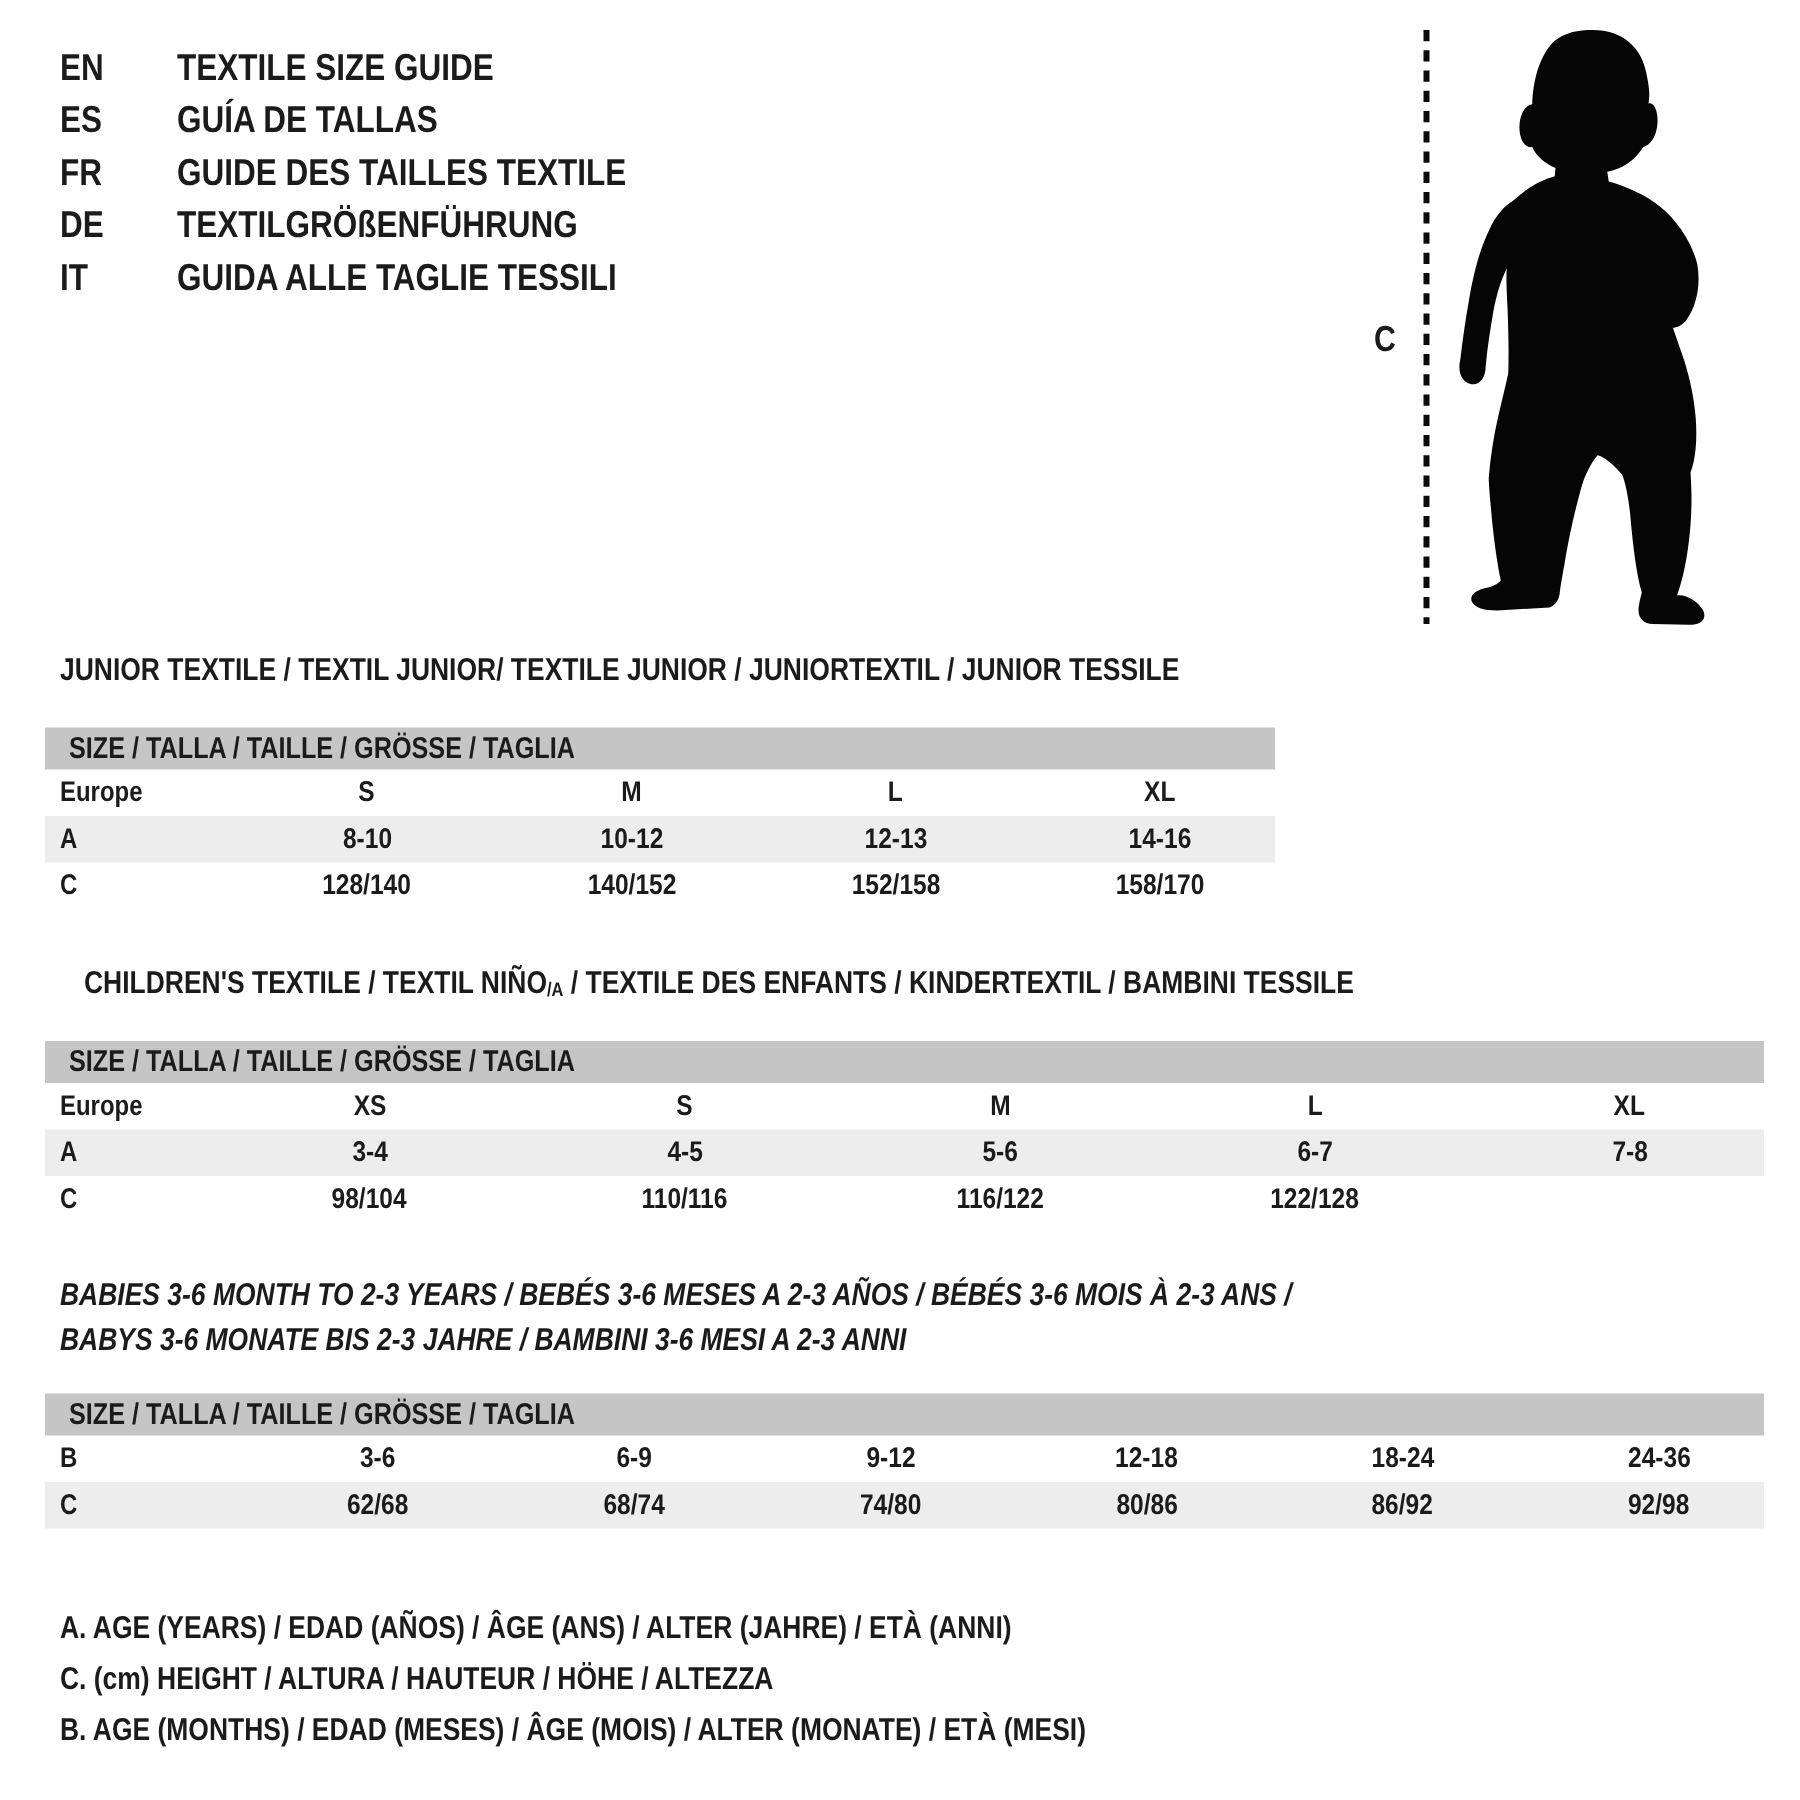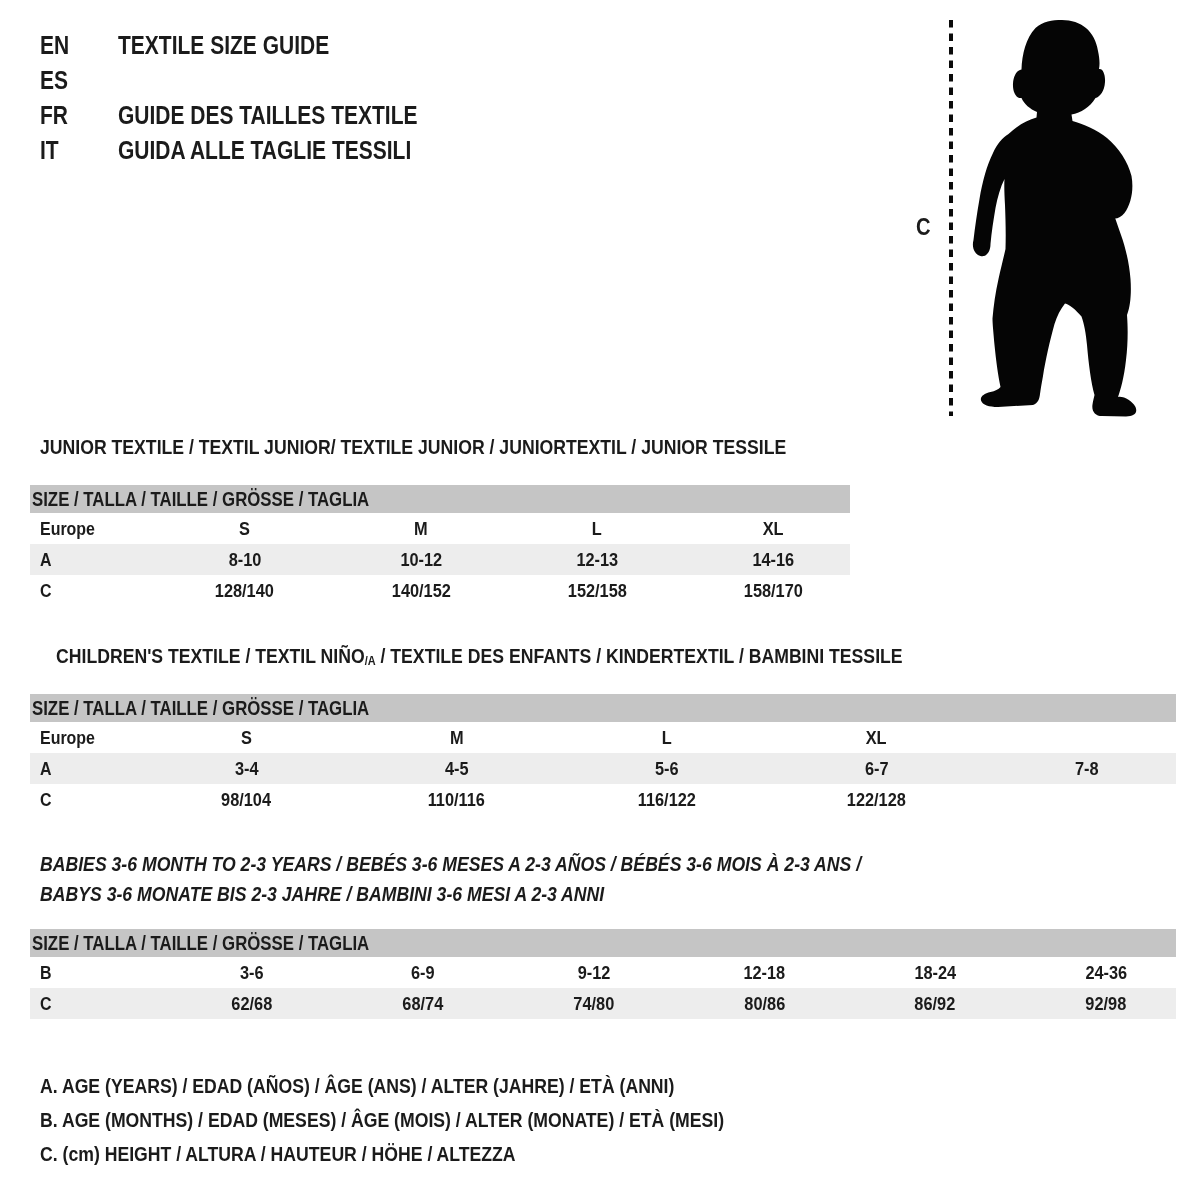--- a/index.html
+++ b/index.html
@@ -21,21 +21,21 @@
   
   .c-label{left:916px;top:213px;font-size:24px;font-weight:700;}
 
   
   .section-title{font-size:21px;font-weight:700;line-height:26px;white-space:nowrap;}
   .subsm{font-size:.62em;vertical-align:-.18em;}
 
   
   .table{position:absolute;}
   .size-bar{height:28px;line-height:28px;background:var(--bar,#c5c5c5);
-            padding-left:2px;font-size:20px;font-weight:700;}
+            padding-left:16px;font-size:20px;font-weight:700;}
   .trow{display:grid;height:31px;line-height:31px;font-size:19px;font-weight:700;
         align-items:center;gap:23px;}
   .trow.shaded{background:var(--shade,#ededed);}
   .cols-j{grid-template-columns:115px repeat(4,1fr);}
   .cols-c{grid-template-columns:100px repeat(5,1fr);}
   .cols-b{grid-template-columns:125px repeat(6,1fr);}
   .cell{text-align:center;overflow:visible;}
   .cell.lbl{text-align:left;padding-left:10px;}
 
   
@@ -46,24 +46,29 @@
 
 <div class="canvas">
 
   <div class="abs lang-header">
     <div class="lang-row">
       <span><span class="sq">EN</span></span>
       <span><span class="sq">TEXTILE SIZE GUIDE</span></span>
     </div>
     <div class="lang-row">
       <span><span class="sq">ES</span></span>
+      <span><span class="sq">GUÍA DE TALLAS</span></span>
     </div>
     <div class="lang-row">
       <span><span class="sq">FR</span></span>
       <span><span class="sq">GUIDE DES TAILLES TEXTILE</span></span>
+    </div>
+    <div class="lang-row">
+      <span><span class="sq">DE</span></span>
+      <span><span class="sq">TEXTILGRÖßENFÜHRUNG</span></span>
     </div>
     <div class="lang-row">
       <span><span class="sq">IT</span></span>
       <span><span class="sq">GUIDA ALLE TAGLIE TESSILI</span></span>
     </div>
   </div>
 
   <svg class="abs" style="left:915px;top:16px;" width="235" height="404" viewBox="0 0 235 404">
     <line x1="36" y1="4" x2="36" y2="400" stroke="#0a0a0a" stroke-width="4" stroke-dasharray="7.5 6"></line>
     <g transform="translate(55,2)">
@@ -156,20 +161,21 @@
     </div>
   </div>
 
   <div class="abs section-title" style="left:56px;top:643px;">
     <span class="sq"><span>CHILDREN'S TEXTILE / TEXTIL NIÑO</span><span class="subsm">/A</span><span> / TEXTILE DES ENFANTS / KINDERTEXTIL / BAMBINI TESSILE</span></span>
   </div>
   <div class="table" style="left:30px;top:694px;width:1150px;">
     <div class="size-bar"><span class="sq">SIZE / TALLA / TAILLE / GRÖSSE / TAGLIA</span></div>
     <div class="trow cols-c">
       <div class="cell lbl"><span class="sq">Europe</span></div>
+      <div class="cell"><span class="sqc">XS</span></div>
       <div class="cell"><span class="sqc">S</span></div>
       <div class="cell"><span class="sqc">M</span></div>
       <div class="cell"><span class="sqc">L</span></div>
       <div class="cell"><span class="sqc">XL</span></div>
     </div>
     <div class="trow cols-c shaded">
       <div class="cell lbl"><span class="sq">A</span></div>
       <div class="cell"><span class="sqc">3-4</span></div>
       <div class="cell"><span class="sqc">4-5</span></div>
       <div class="cell"><span class="sqc">5-6</span></div>
@@ -206,17 +212,17 @@
       <div class="cell"><span class="sqc">68/74</span></div>
       <div class="cell"><span class="sqc">74/80</span></div>
       <div class="cell"><span class="sqc">80/86</span></div>
       <div class="cell"><span class="sqc">86/92</span></div>
       <div class="cell"><span class="sqc">92/98</span></div>
     </div>
   </div>
 
   <div class="abs" style="left:40px;top:1069px;">
     <div class="foot-line"><span class="sq">A. AGE (YEARS) / EDAD (AÑOS) / ÂGE (ANS) / ALTER (JAHRE) / ETÀ (ANNI)</span></div>
+    <div class="foot-line"><span class="sq">C. (cm) HEIGHT / ALTURA / HAUTEUR / HÖHE / ALTEZZA</span></div>
     <div class="foot-line"><span class="sq">B. AGE (MONTHS) / EDAD (MESES) / ÂGE (MOIS) / ALTER (MONATE) / ETÀ (MESI)</span></div>
-    <div class="foot-line"><span class="sq">C. (cm) HEIGHT / ALTURA / HAUTEUR / HÖHE / ALTEZZA</span></div>
   </div>
 
 </div>
 
 </body></html>

